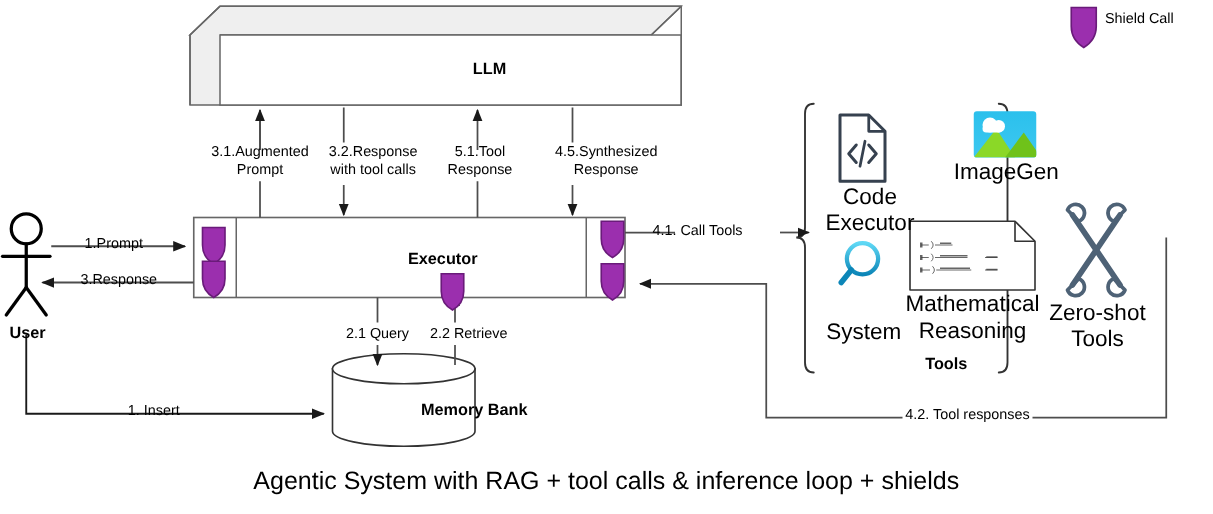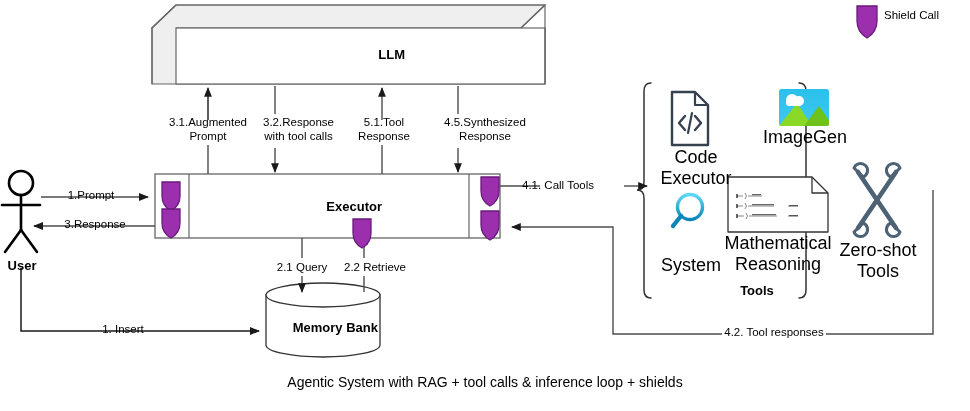--- a/index.html
+++ b/index.html
@@ -18,21 +18,21 @@
     text-align:center;
     line-height:1.18;
     white-space:pre-line;
     pointer-events:none;
   }
   .lbl-arrow{font-size:11.5px;}
   .lbl-node{font-size:13px;font-weight:bold;}
   .lbl-tool{font-size:18px;}
   .lbl-tools-title{font-size:13px;font-weight:bold;}
   .lbl-legend{font-size:11.5px;text-align:left;}
-  .lbl-caption{font-size:14px;text-align:center;width:970px;left:0;}
+  .lbl-caption{font-size:20px;text-align:center;width:970px;left:0;}
   .lbl-user{font-size:13px;font-weight:bold;}
   .w-box{white-space:nowrap;text-align:right;}
 </style>
 </head>
 <body>
 
 <div id="stage">
 
   <svg id="svg-layer" viewBox="0 0 970 411" xmlns="http://www.w3.org/2000/svg">
     <defs>
@@ -218,21 +218,21 @@
         <path d="M854,168 a7,7 0 1 1 9,9 l-4,-4 z"></path>
         <path d="M900,232 a7,7 0 1 1 -9,-9 l4,4 z"></path>
       </g>
     </g>
   </svg>
 
   <div class="lbl lbl-node w-box" style="left:295px;top:47px;width:110px;">LLM</div>
 
   <div class="lbl lbl-node w-box" style="left:272px;top:199px;width:110px;">Executor</div>
 
-  <div class="lbl lbl-node w-box" style="left:268px;top:320px;width:110px;">Memory Bank</div>
+  <div class="lbl lbl-node w-box" style="left:268px;top:320px;width:110px;padding-left:44px;">Memory Bank</div>
 
   <div class="lbl lbl-user" style="left:0px;top:258px;width:44px;">User</div>
 
   <div class="lbl lbl-arrow" style="left:49px;top:189px;width:84px;">1.Prompt</div>
 
   <div class="lbl lbl-arrow" style="left:49px;top:218px;width:92px;">3.Response</div>
 
   <div class="lbl lbl-arrow" style="left:73px;top:323px;width:100px;">1. Insert</div>
 
   <div class="lbl lbl-arrow" style="left:140px;top:116px;width:136px;">3.1.Augmented

